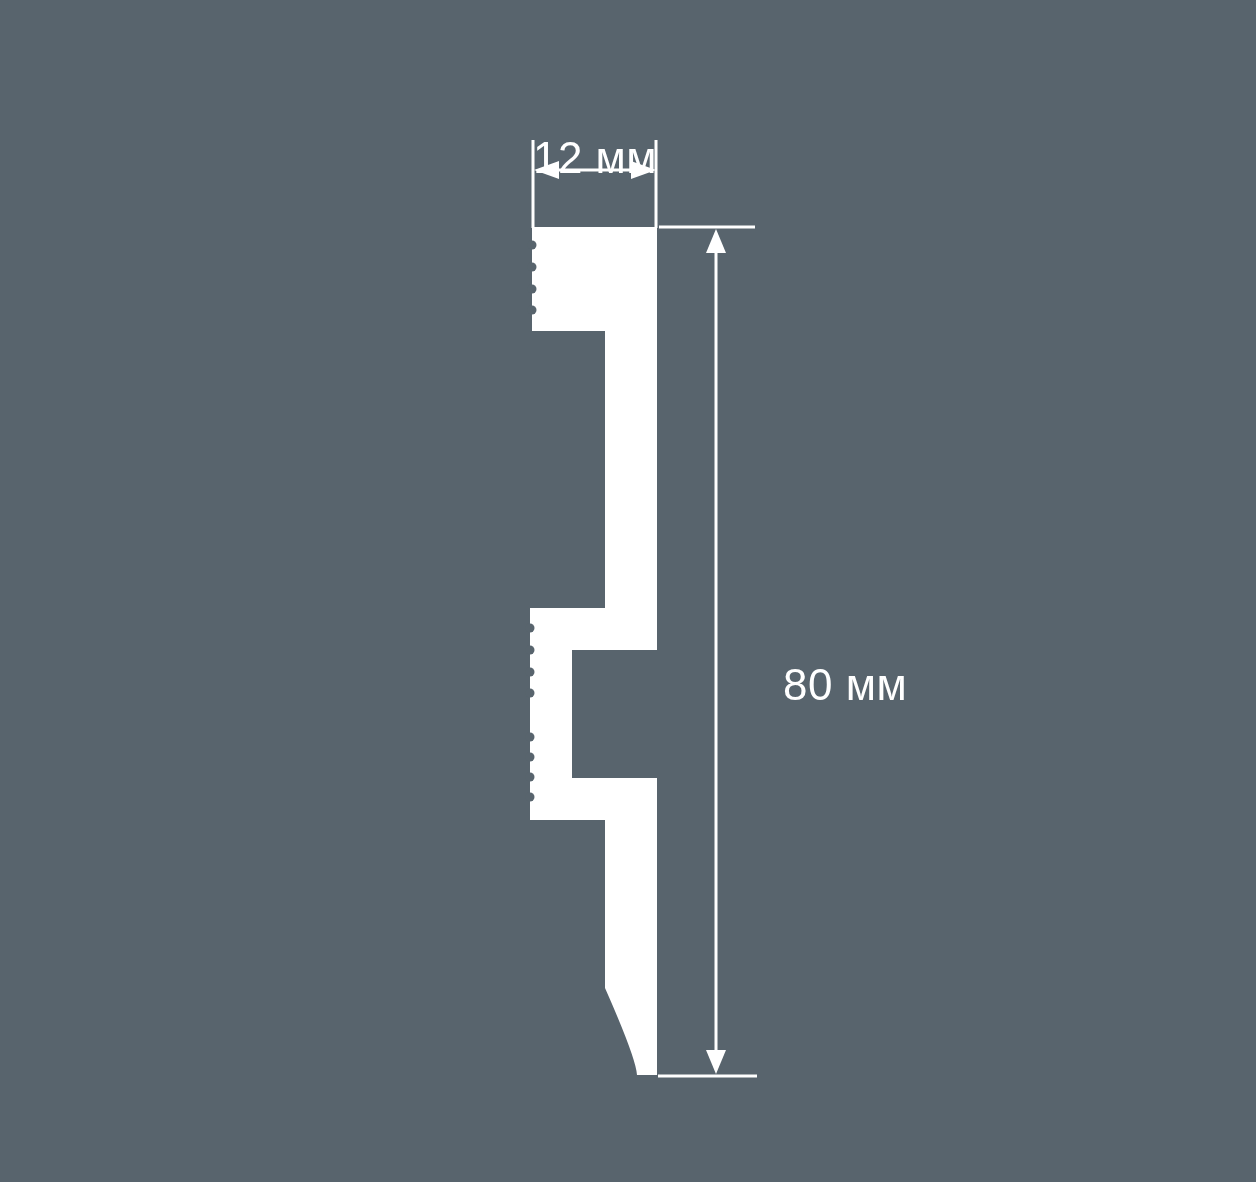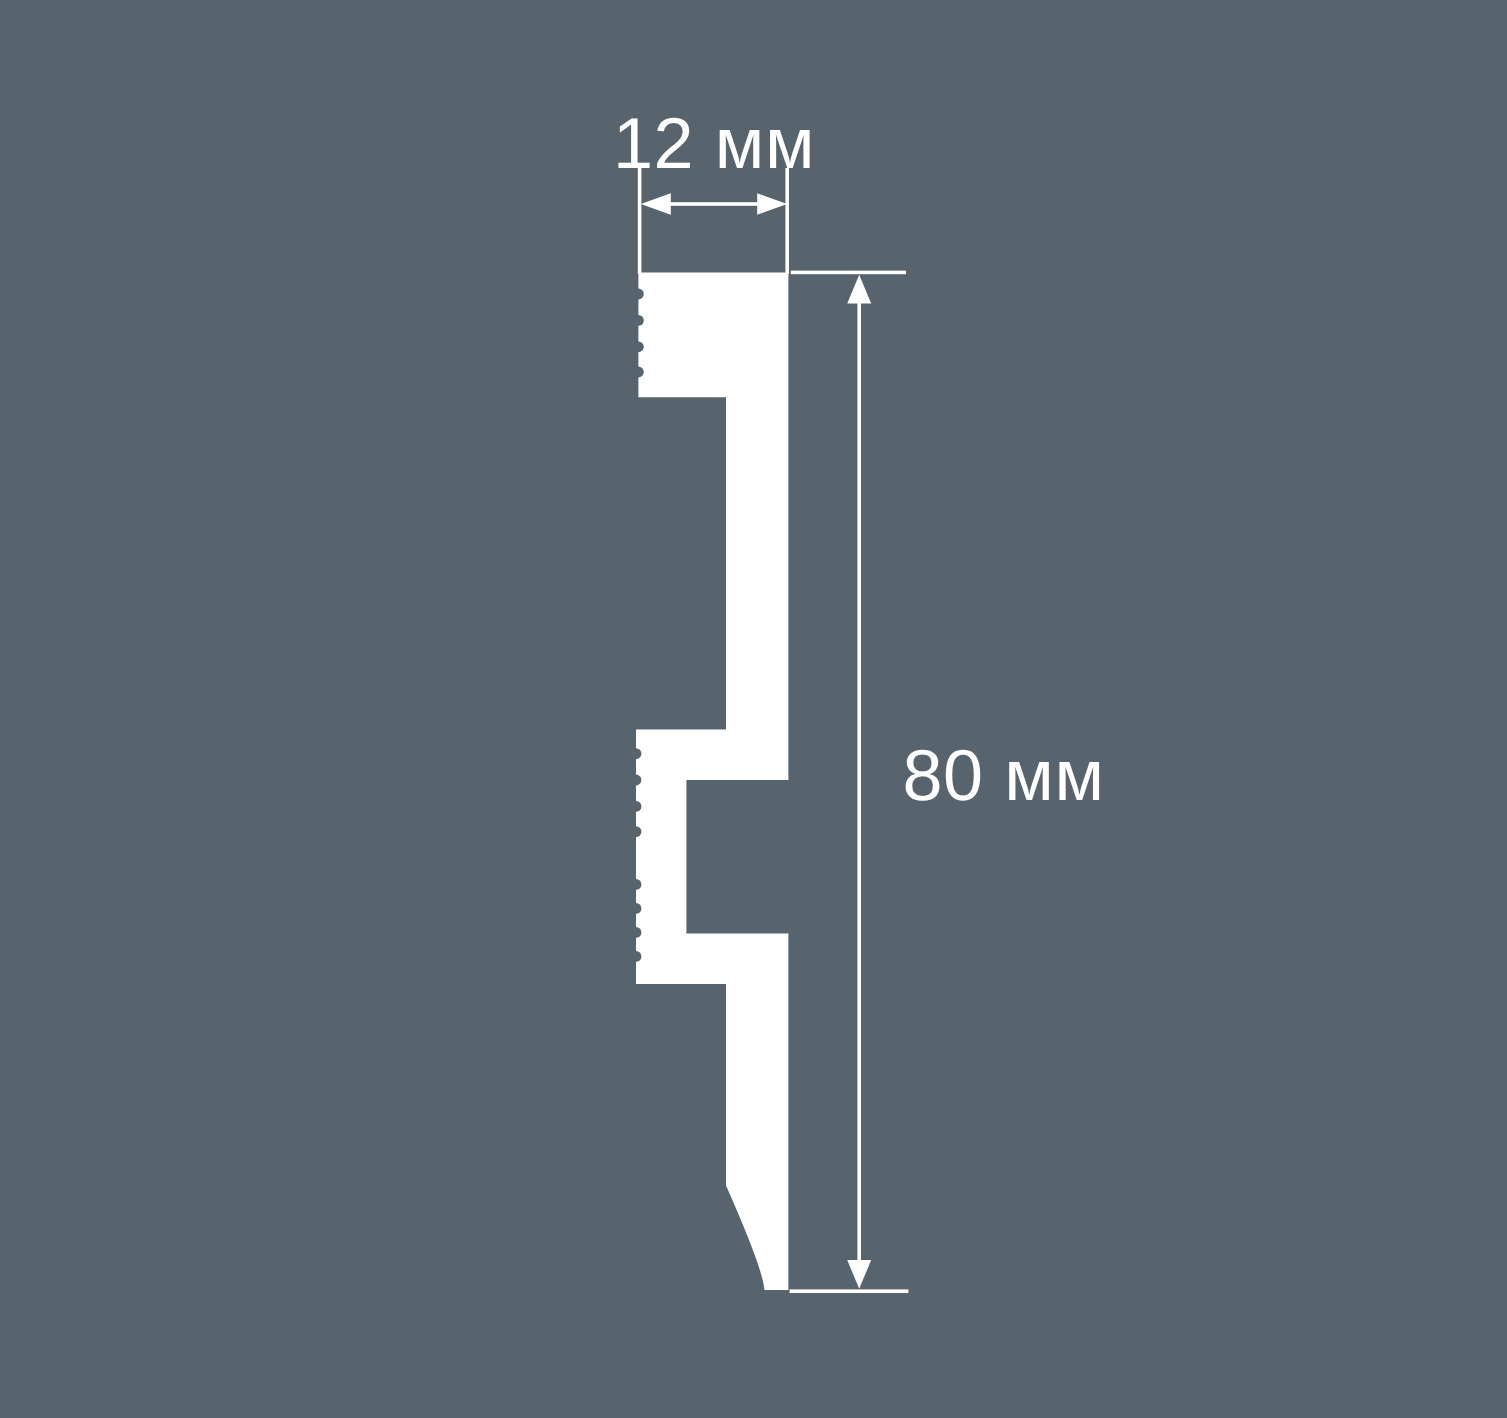--- a/index.html
+++ b/index.html
@@ -21,34 +21,35 @@
   .diagram-svg {
     position: absolute;
     left: 0;
     top: 0;
     width: 1256px;
     height: 1182px;
   }
   .dim-label {
     position: absolute;
     color: var(--fg);
-    font-size: 60px;
+    font-size: 44px;
     line-height: 50px;
     height: 50px;
     white-space: nowrap;
     letter-spacing: 0.5px;
+    margin-top: 38px;
   }
   .dim-label.width {
     left: 495px;
     top: 95px;
     width: 200px;
     text-align: center;
   }
   .dim-label.height {
-    left: 752px;
+    left: 783px;
     top: 622px;
     text-align: left;
   }
 </style>
 </head>
 <body>
 
 <div class="canvas">
 
   <svg class="diagram-svg" viewBox="0 0 1256 1182">

